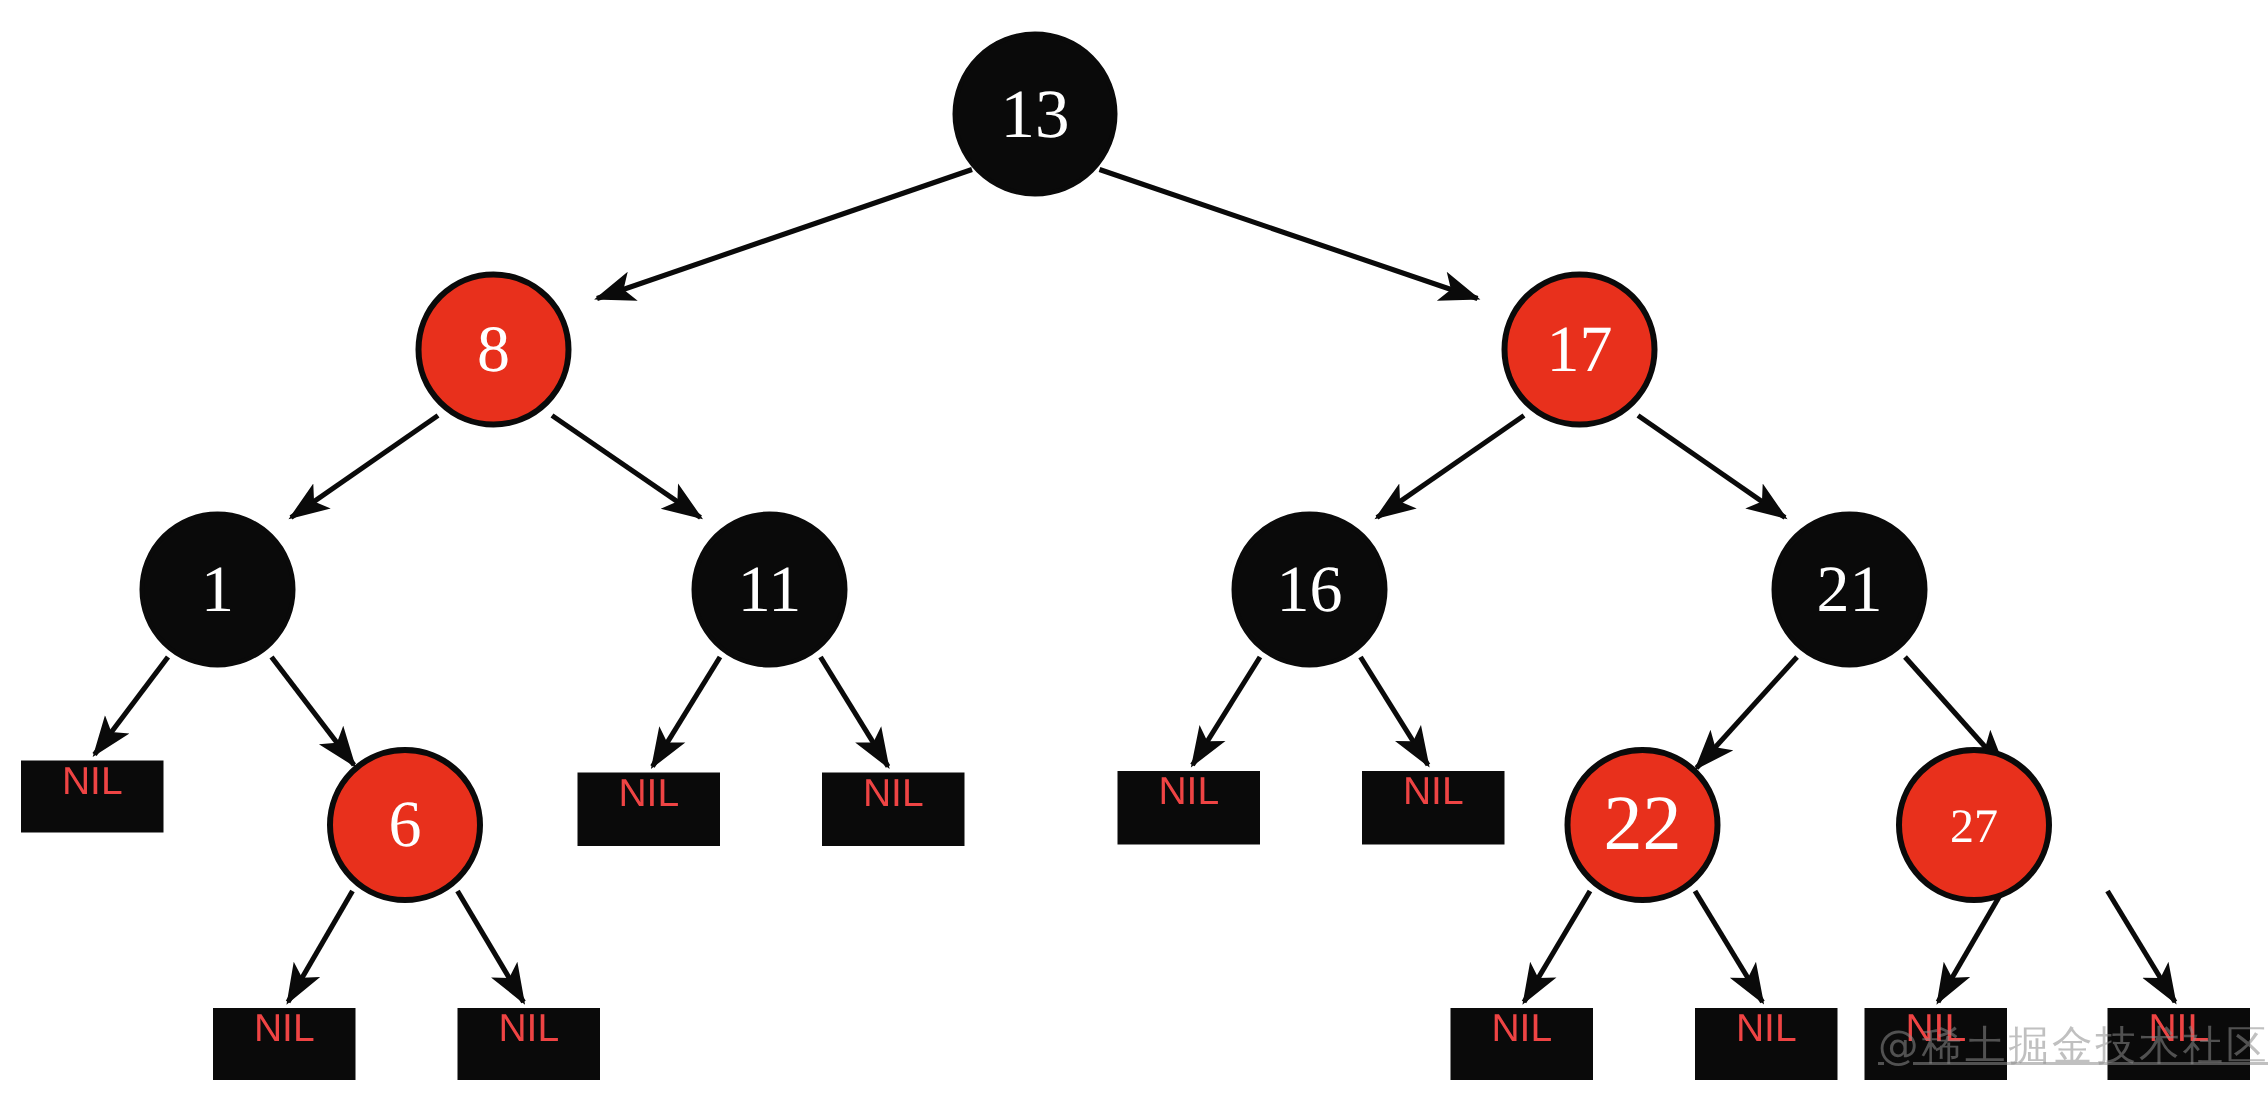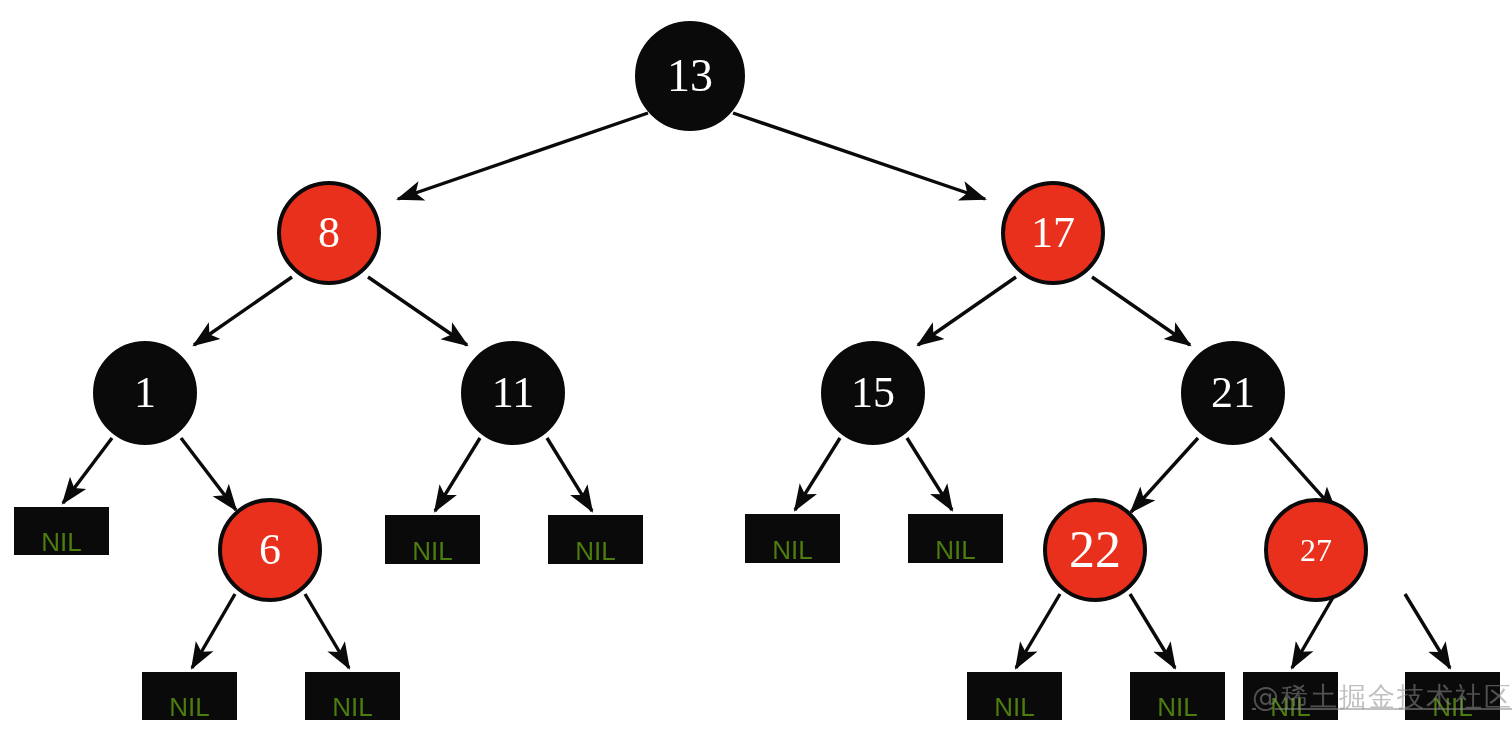--- a/index.html
+++ b/index.html
@@ -39,23 +39,23 @@
     background: #0a0a0a;
     border: 3px solid #0a0a0a;
   }
   .node.red {
     background: #e8301c;
     border: 4px solid #0a0a0a;
   }
   .nil {
     position: absolute;
     background: #0a0a0a;
-    color: #4d7c0f;
+    color: #ef4444;
     display: flex;
-    align-items: flex-end;
+    align-items: flex-start;
     justify-content: center;
     font-family: "Liberation Sans", "DejaVu Sans", sans-serif;
     font-weight: 400;
     line-height: 1;
     user-select: none;
     box-sizing: border-box;
   }
   .watermark {
     position: absolute;
     color: rgba(140,140,140,0.55);
@@ -111,21 +111,21 @@
       <div class="node red" style="left: 1001px; top: 181px; width: 104px; height: 104px; font-size: 44px; align-items: center;">
         <span>17</span>
       </div>
       <div class="node black" style="left: 93px; top: 341px; width: 104px; height: 104px; font-size: 44px;">
         <span>1</span>
       </div>
       <div class="node black" style="left: 461px; top: 341px; width: 104px; height: 104px; font-size: 44px; text-align: right;">
         <span>11</span>
       </div>
       <div class="node black" style="left: 821px; top: 341px; width: 104px; height: 104px; font-size: 44px;">
-        <span>15</span>
+        <span>16</span>
       </div>
       <div class="node black" style="left: 1181px; top: 341px; width: 104px; height: 104px; font-size: 44px;">
         <span>21</span>
       </div>
       <div class="node red" style="left: 218px; top: 498px; width: 104px; height: 104px; font-size: 44px;">
         <span>6</span>
       </div>
       <div class="node red" style="left: 1043px; top: 498px; width: 104px; height: 104px; font-size: 52px;">
         <span>22</span>
       </div>

